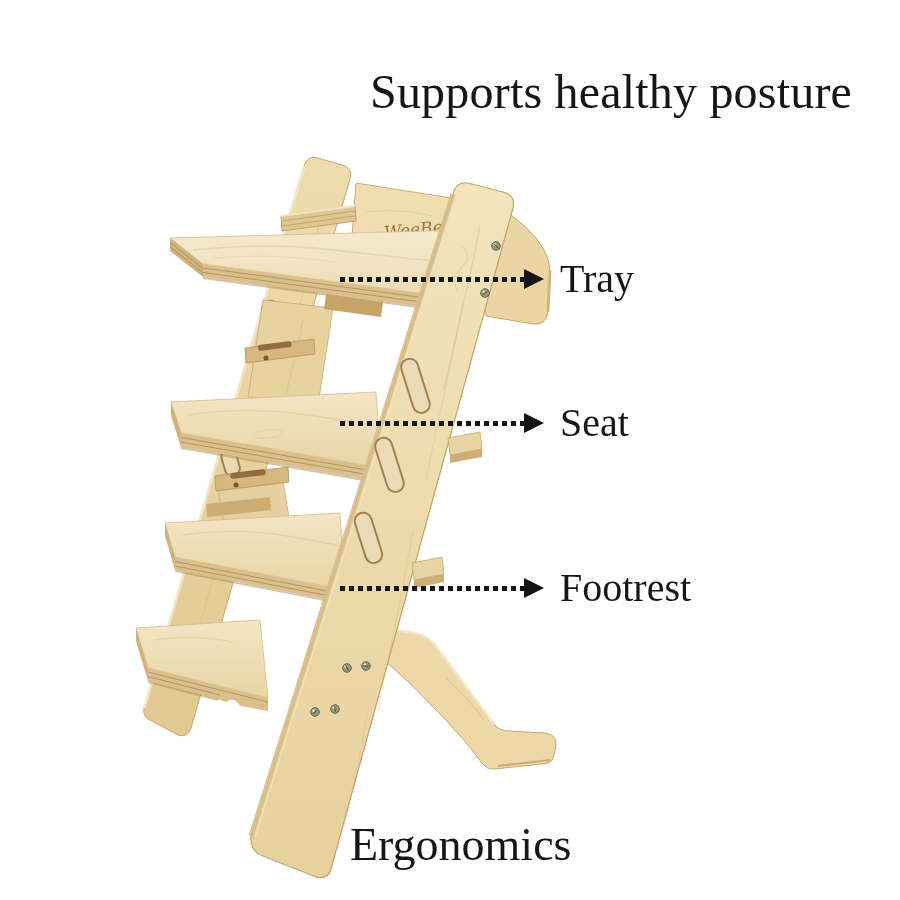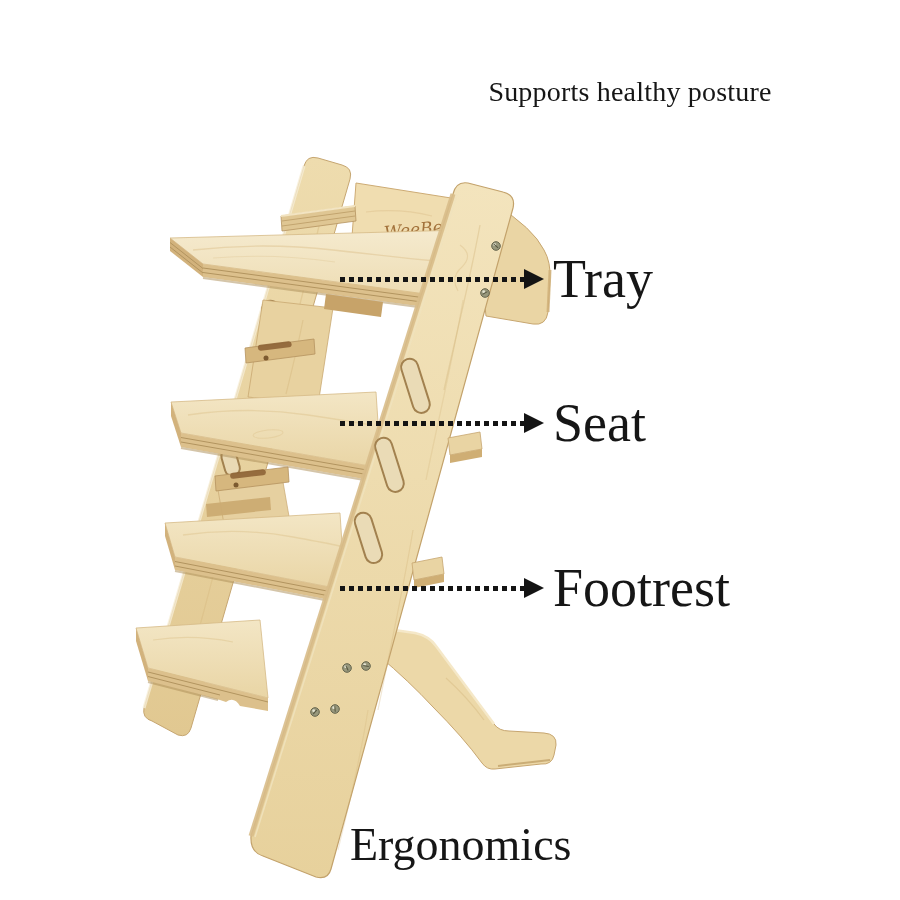--- a/index.html
+++ b/index.html
@@ -2,35 +2,35 @@
 <html><head>
 <meta charset="utf-8">
 <style>
   html,body{margin:0;padding:0;background:#ffffff;}
   .canvas{
     position:relative;width:900px;height:900px;background:#ffffff;
     font-family:"Liberation Serif","DejaVu Serif",serif;color:#161616;overflow:hidden;
   }
   .chair-svg{position:absolute;left:118px;top:150px;width:470px;height:730px;}
   .headline{
-    position:absolute;left:370px;top:68px;width:520px;text-align:center;
-    font-size:28px;line-height:48px;letter-spacing:.2px;
+    position:absolute;left:370px;top:68px;width:520px;text-align:left;
+    font-size:48px;line-height:48px;letter-spacing:.2px;
   }
   .callout{position:absolute;left:340px;height:52px;display:flex;align-items:center;}
   .dots{
     width:184px;height:5px;flex:0 0 auto;
     background:repeating-linear-gradient(90deg,#141414 0 5px,transparent 5px 9px);
   }
   .arrowhead{
     width:0;height:0;flex:0 0 auto;
     border-left:20px solid #141414;
     border-top:10px solid transparent;
     border-bottom:10px solid transparent;
   }
-  .callout-label{margin-left:9px;font-size:54px;line-height:1;white-space:nowrap;}
+  .callout-label{margin-left:16px;font-size:40px;line-height:1;white-space:nowrap;}
   .caption{position:absolute;left:350px;top:822px;font-size:46px;line-height:1;}
 </style>
 </head>
 <body>
 
 <div class="canvas">
 
   <svg class="chair-svg" viewBox="0 0 470 730" aria-hidden="true">
     <defs>
       <linearGradient id="gRail" x1="0" y1="0" x2="0" y2="1">

